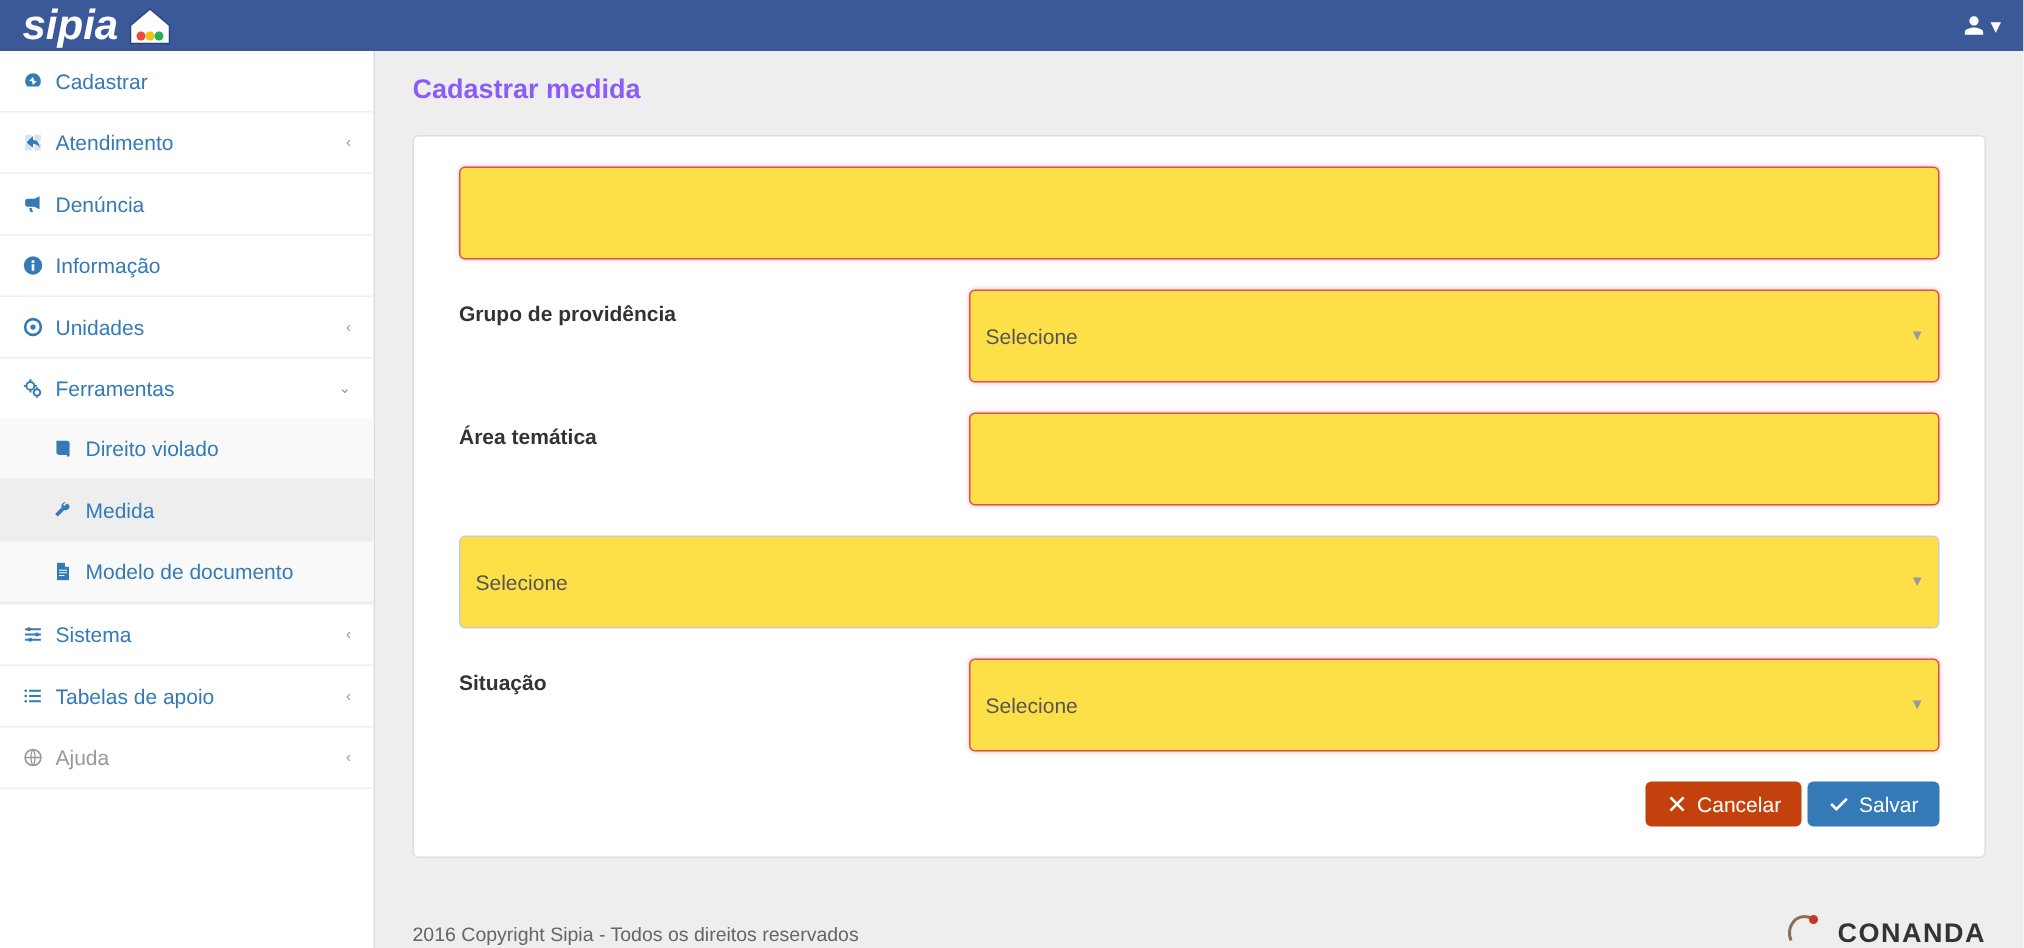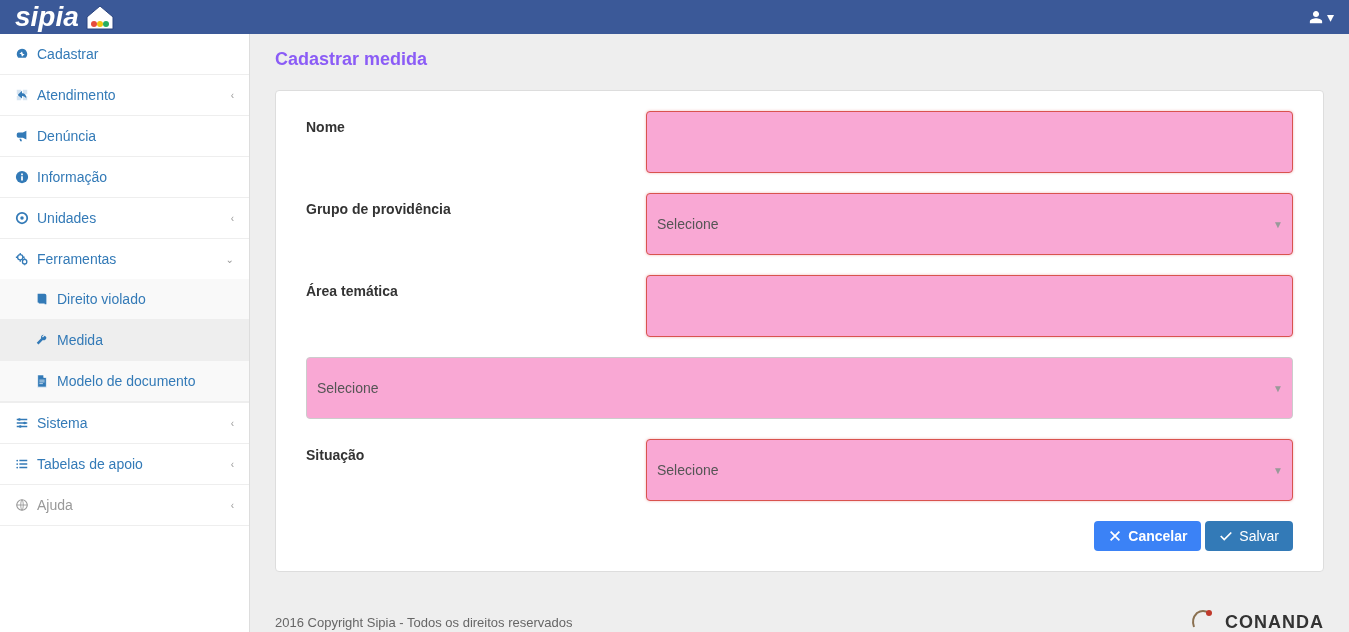--- a/index.html
+++ b/index.html
@@ -111,21 +111,21 @@
     }
     .form-control-wrap {
       flex: 1;
     }
     .form-input, .form-textarea, .form-select {
       width: 100%;
       border: 1px solid #ccc;
       border-radius: 4px;
       padding: 22px 10px;
       font-size: 14px;
-      background: #f9a8d4;
+      background: #fde047;
       color: #555;
     }
     .form-input.required, .form-textarea.required, .form-select.required {
       border: 1px solid #d9534f;
       box-shadow: 0 0 3px rgba(217,83,79,0.4);
     }
     .form-textarea {
       height: 70px;
       resize: vertical;
     }
@@ -152,21 +152,21 @@
       display: inline-flex;
       align-items: center;
       gap: 6px;
       padding: 7px 14px;
       border: none;
       border-radius: 4px;
       font-size: 14px;
       cursor: pointer;
       color: #fff;
     }
-    .btn-danger { background: #3b82f6; font-weight: bold; }
+    .btn-danger { background: #c2410c; }
     .btn-primary { background: #337ab7; }
     .footer {
       padding: 15px 25px;
       display: flex;
       justify-content: space-between;
       align-items: center;
       color: #666;
       font-size: 13px;
     }
     .conanda {
@@ -352,21 +352,20 @@
 
   <div class="main">
     <div class="page-header">
       <h1 class="page-title">Cadastrar medida</h1>
     </div>
 
     <div class="panel-wrap">
       <div class="panel">
 
         <div class="form-row">
-          <div class="form-label">Nome</div>
           <div class="form-control-wrap">
             <input type="text" class="form-input required" value="" style="">
           </div>
         </div>
 
 
         <div class="form-row">
           <div class="form-label">Grupo de providência</div>
           <div class="form-control-wrap select-wrap">
             <div class="form-select required">Selecione</div>

